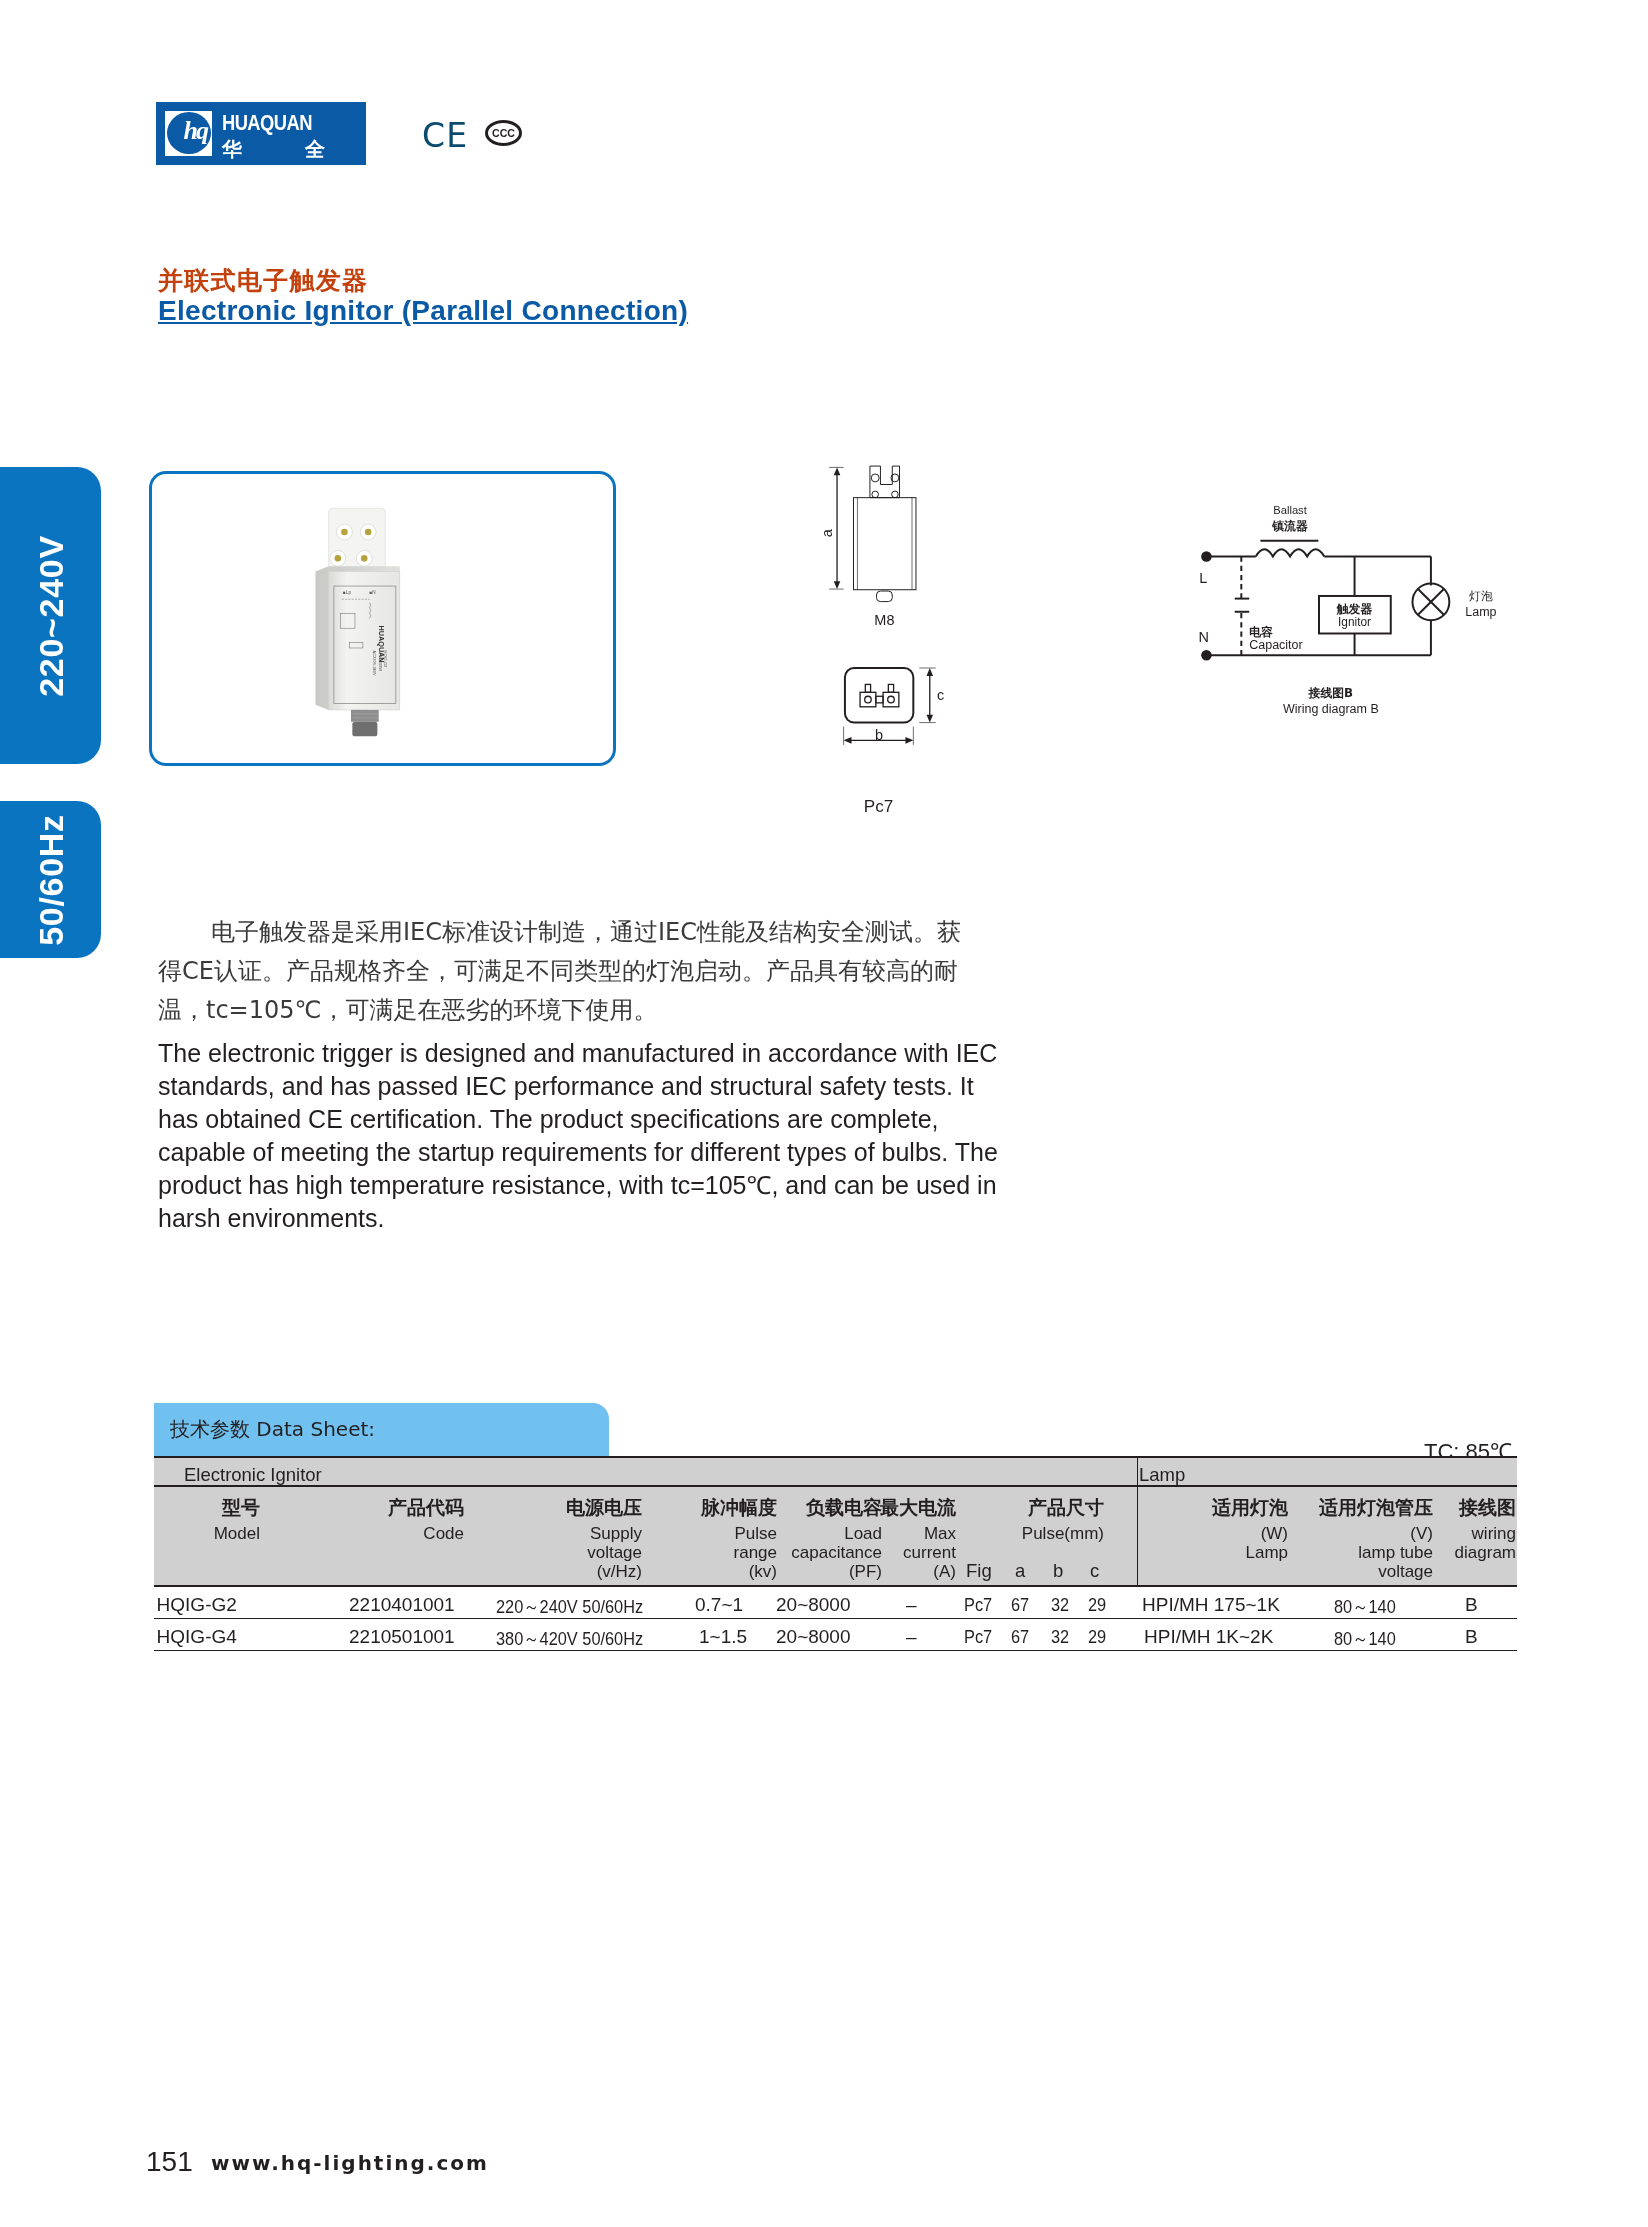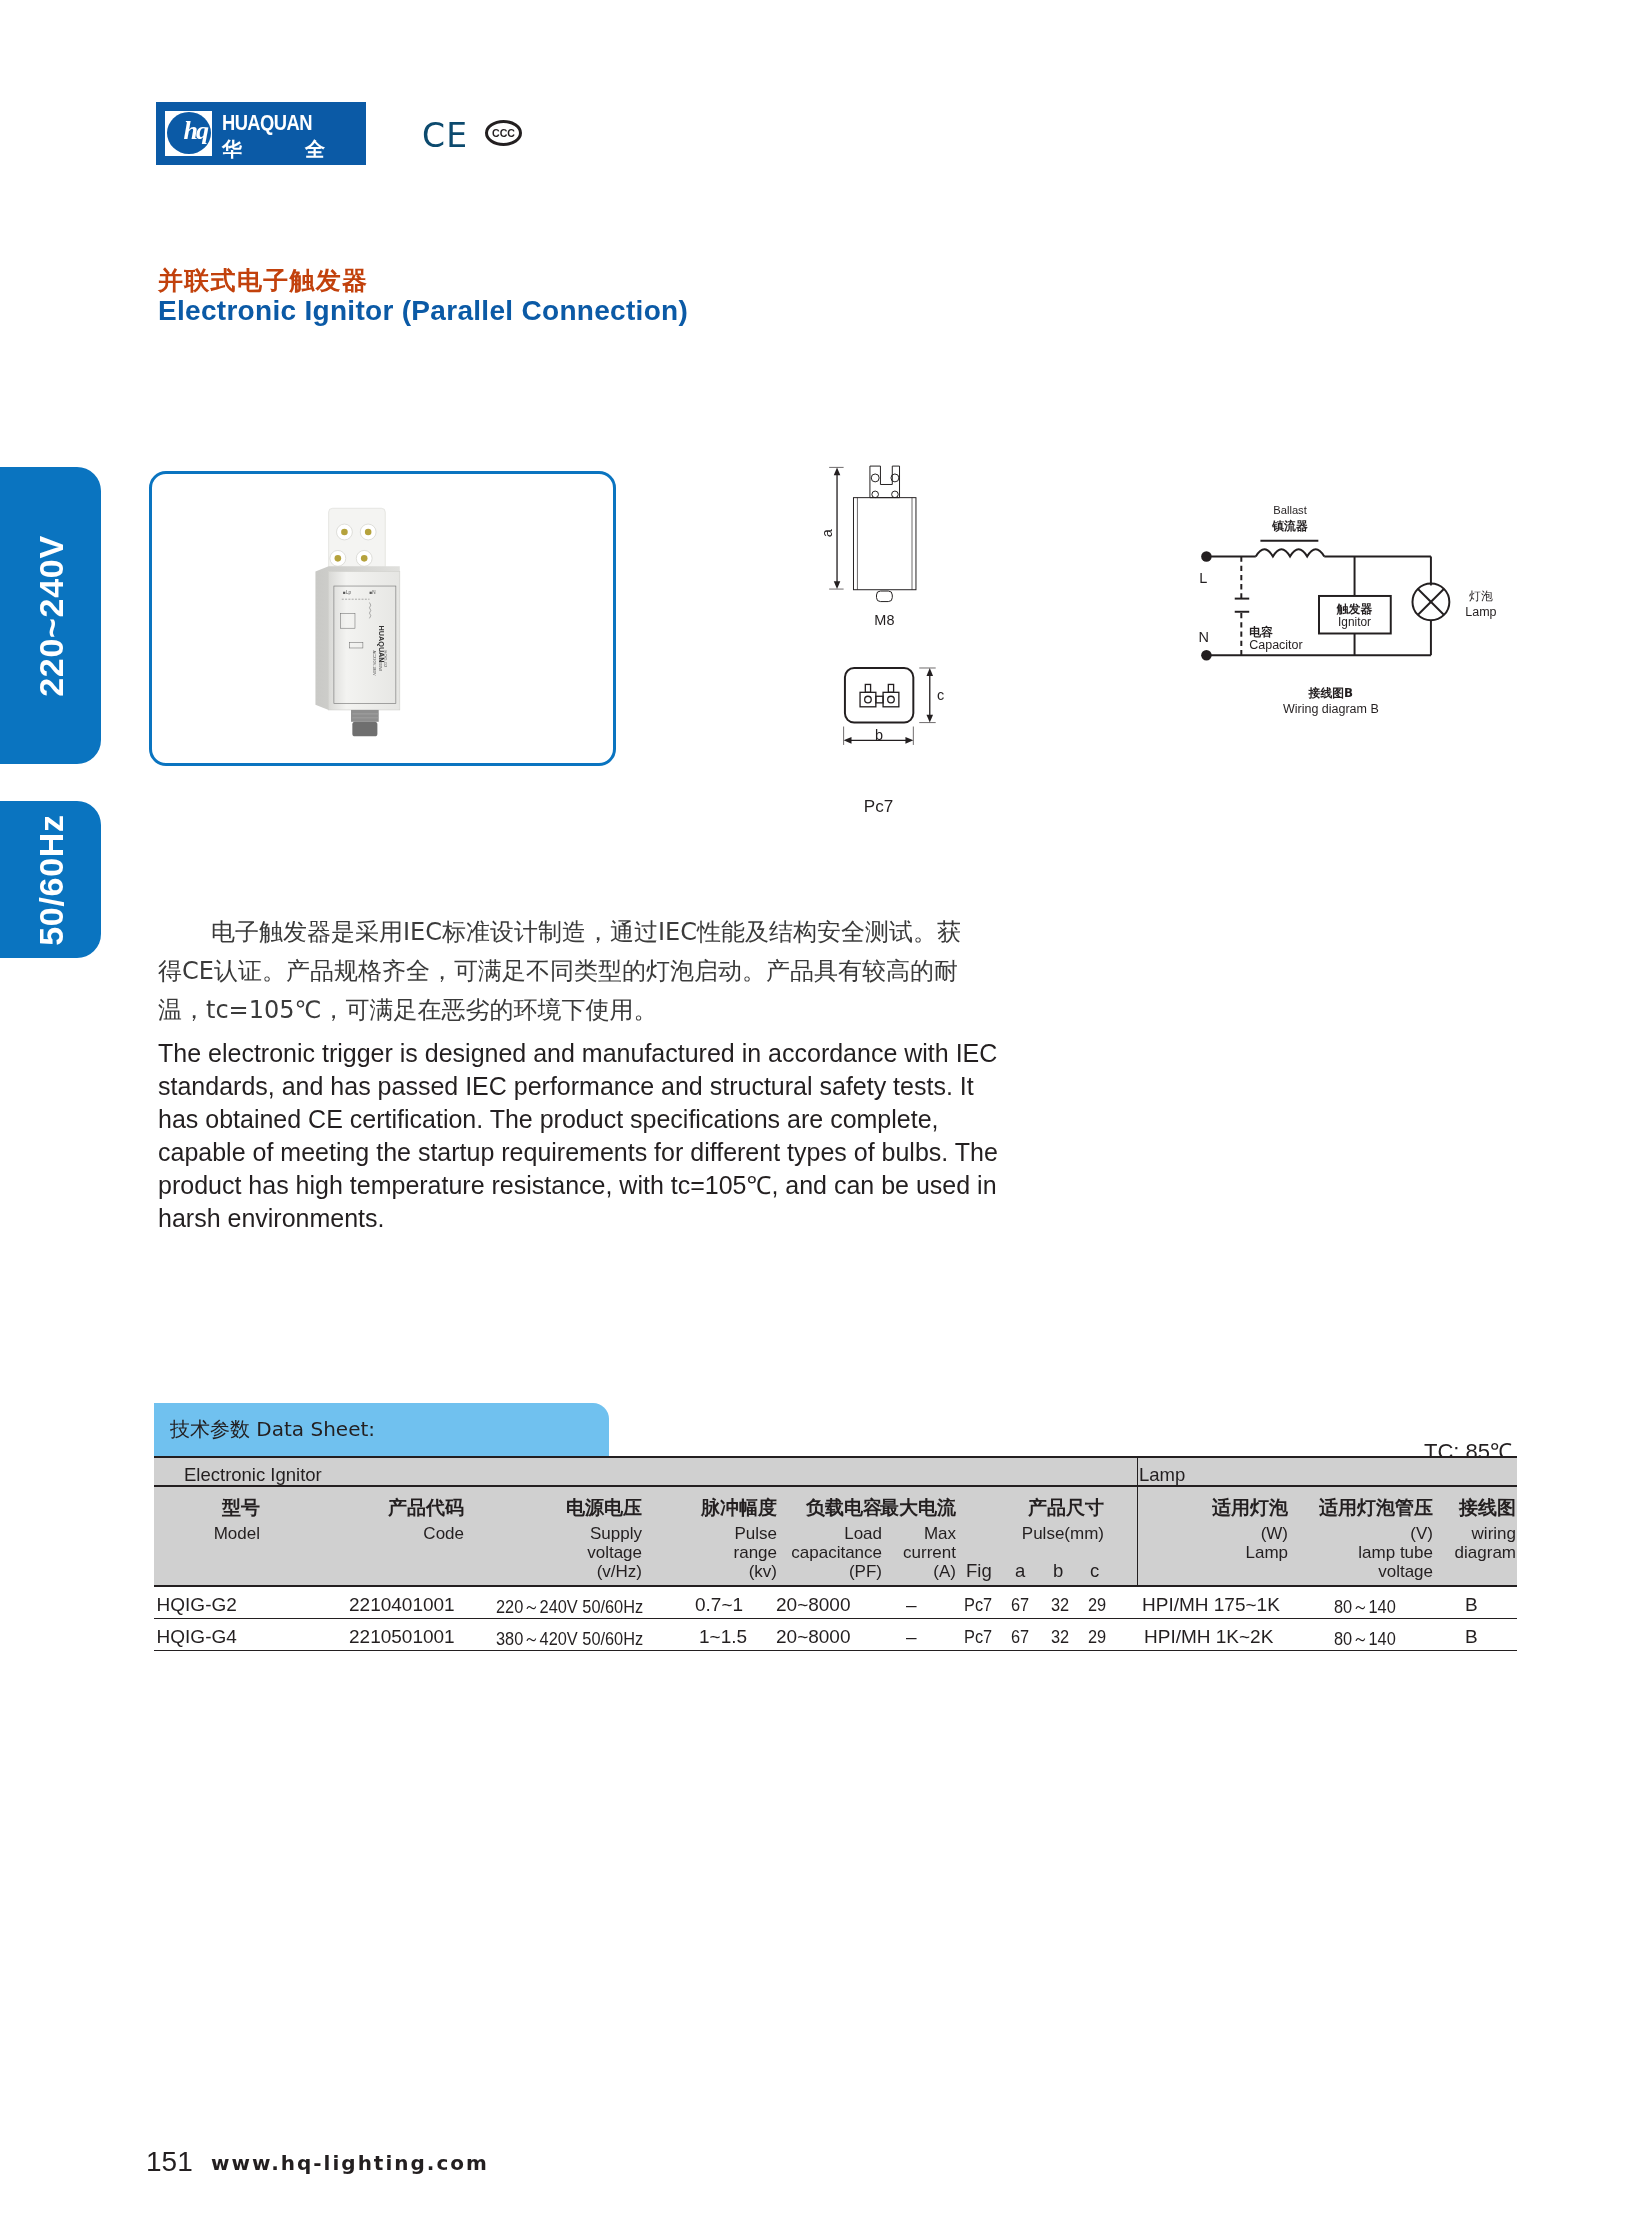--- a/index.html
+++ b/index.html
@@ -13,21 +13,21 @@
   #logo .mark .disc { position: absolute; left: 2px; top: 1.3px; width: 44px; height: 42px; border-radius: 50%; background: #0b5aa6; }
   #logo .mark .hq { position: absolute; left: 0; top: 5.3px; width: 60px; text-align: center; color: #fff; font: italic bold 26px "Liberation Serif", serif; letter-spacing: -2px; }
   #logo .brand-en { position: absolute; left: 66px; top: 8px; color: #fff; font: bold 22.4px "Liberation Sans", sans-serif; letter-spacing: -0.7px; transform: scaleX(0.82); transform-origin: left top; }
   #logo .brand-cn1 { position: absolute; left: 66px; top: 34px; color: #fff; font: bold 20px "DejaVu Sans", sans-serif; }
   #logo .brand-cn2 { position: absolute; left: 149px; top: 34px; color: #fff; font: bold 20px "DejaVu Sans", sans-serif; }
   #ce-mark { left: 422px; top: 116px; font: 33px "DejaVu Sans", sans-serif; color: #0c4a6e; letter-spacing: 1.3px; }
   #ccc-mark { left: 485px; top: 120px; width: 37px; height: 26px; border: 3.3px solid #231f20; border-radius: 50%; font: bold 10.6px "Liberation Sans", sans-serif; text-align: center; line-height: 20px; color: #231f20; }
 
   
   #title-cn { left: 158px; top: 264px; font: bold 25px "DejaVu Sans", sans-serif; color: #c2410c; letter-spacing: 1.3px; }
-  #title-en { left: 158px; top: 295px; font: bold 28px "Liberation Sans", sans-serif; color: #0b5aa6; letter-spacing: 0.3px; }
+  #title-en { left: 158px; top: 295px; font: bold 28px "Liberation Sans", sans-serif; color: #0b5aa6; letter-spacing: 0.3px; text-decoration: underline; }
 
   
   .side-tab { left: 0; width: 101px; background: #0a74c0; border-radius: 0 24px 24px 0; }
   .side-tab .txt { position: absolute; left: 50%; top: 50%; transform: translate(-50%, -50%) rotate(-90deg); white-space: nowrap; color: #fff; font: bold 34px "Liberation Sans", sans-serif; letter-spacing: 0.7px; }
   #tab-voltage { top: 467px; height: 297px; }
   #tab-frequency { top: 801px; height: 157px; }
 
   
   #photo-frame { left: 149px; top: 471px; width: 467px; height: 295px; border: 3.3px solid #0a74c0; border-radius: 17px; background: #fff; overflow: hidden; }
 

